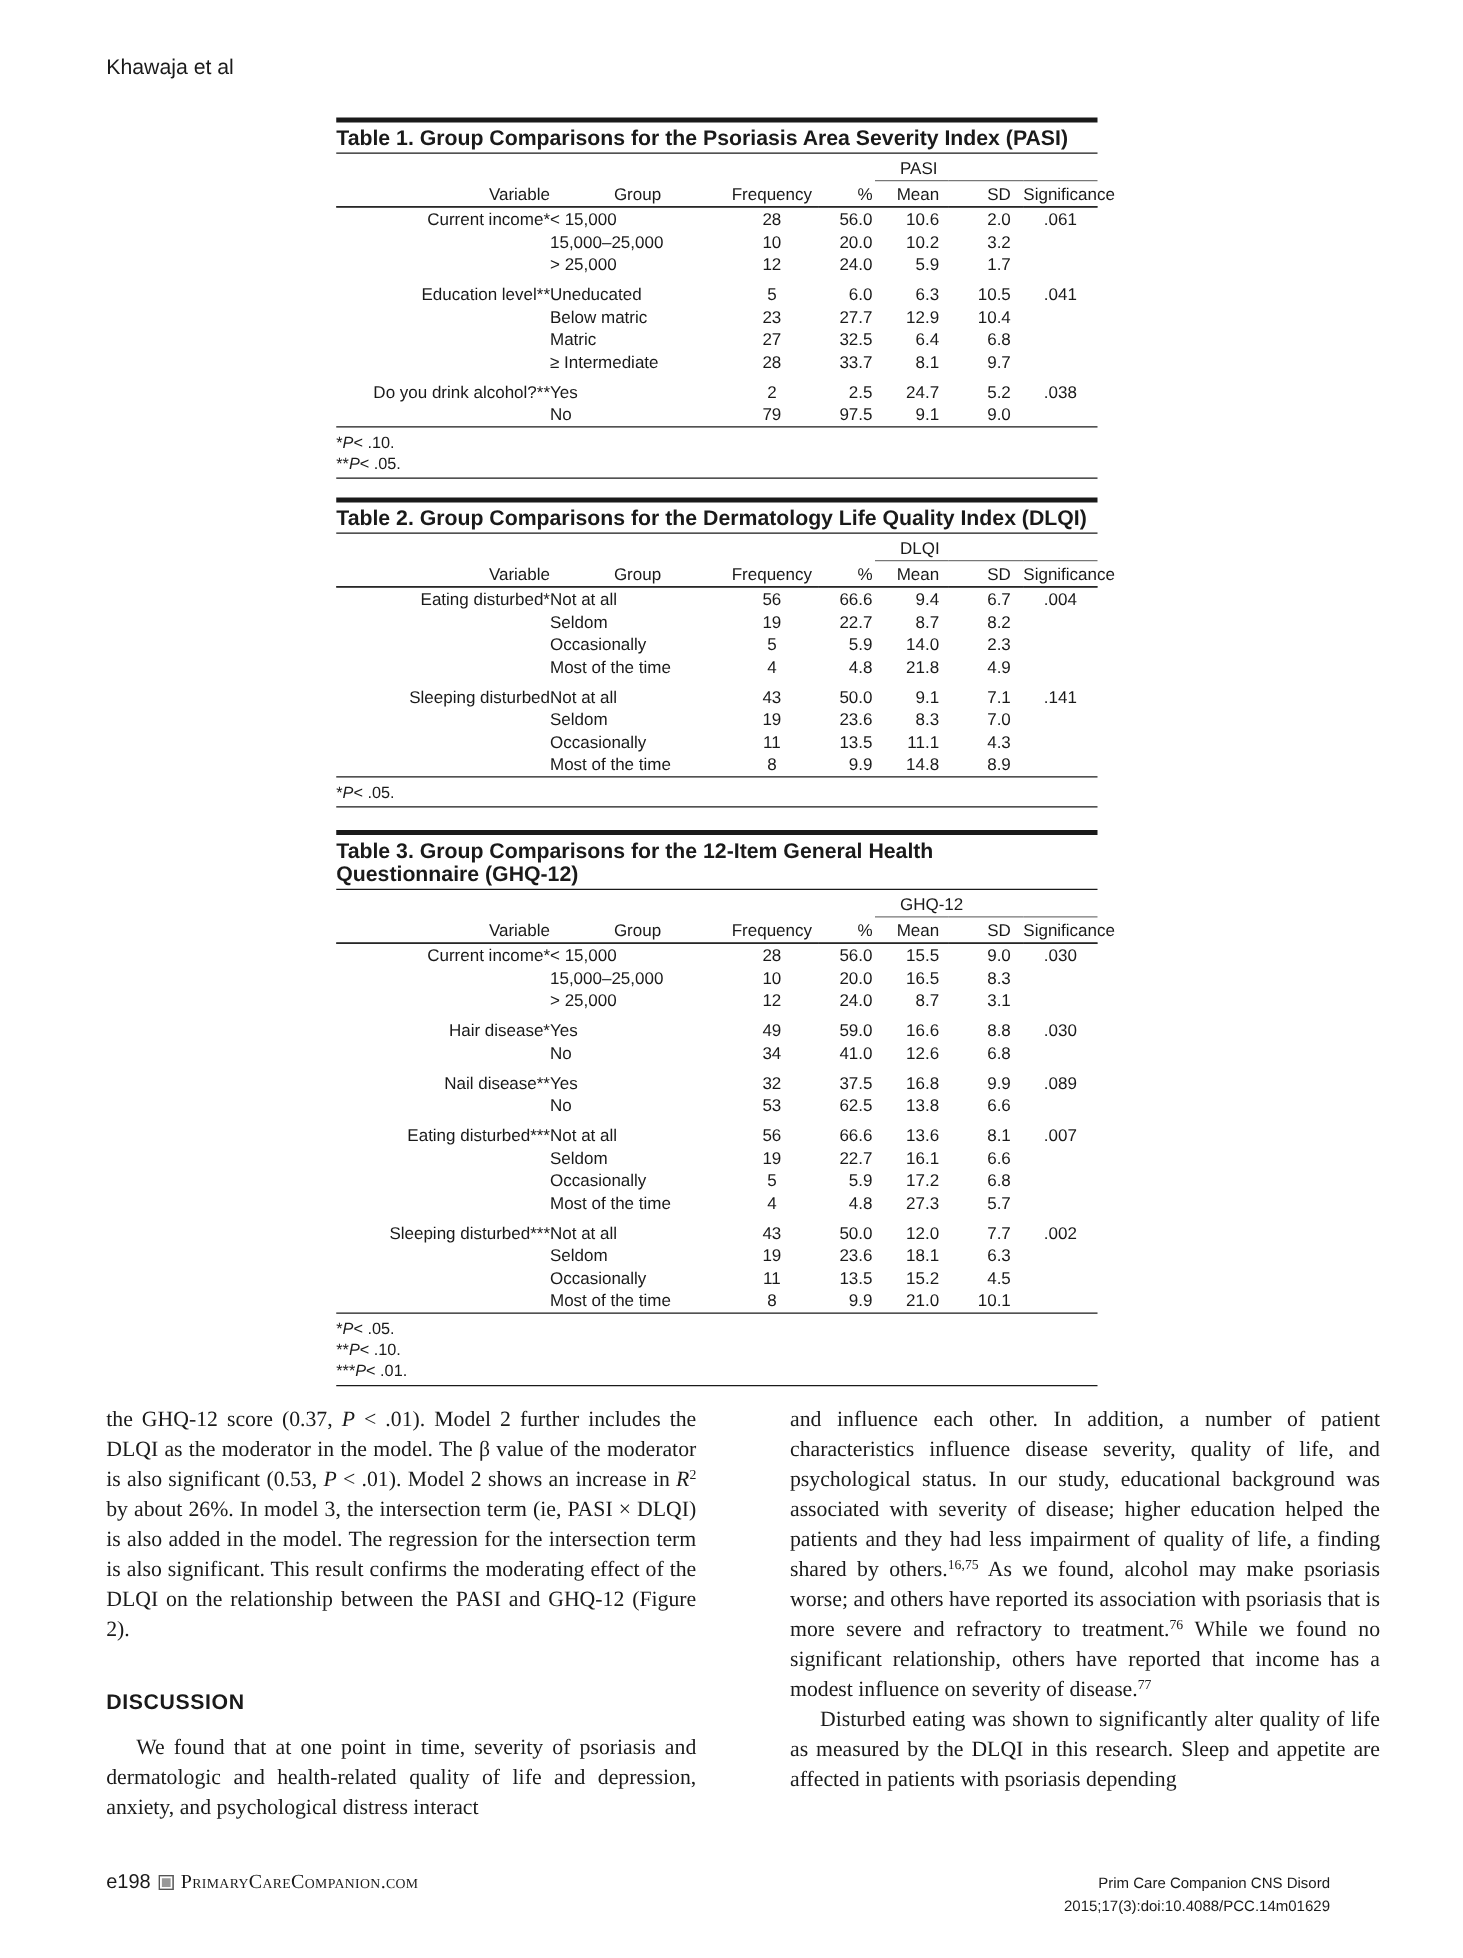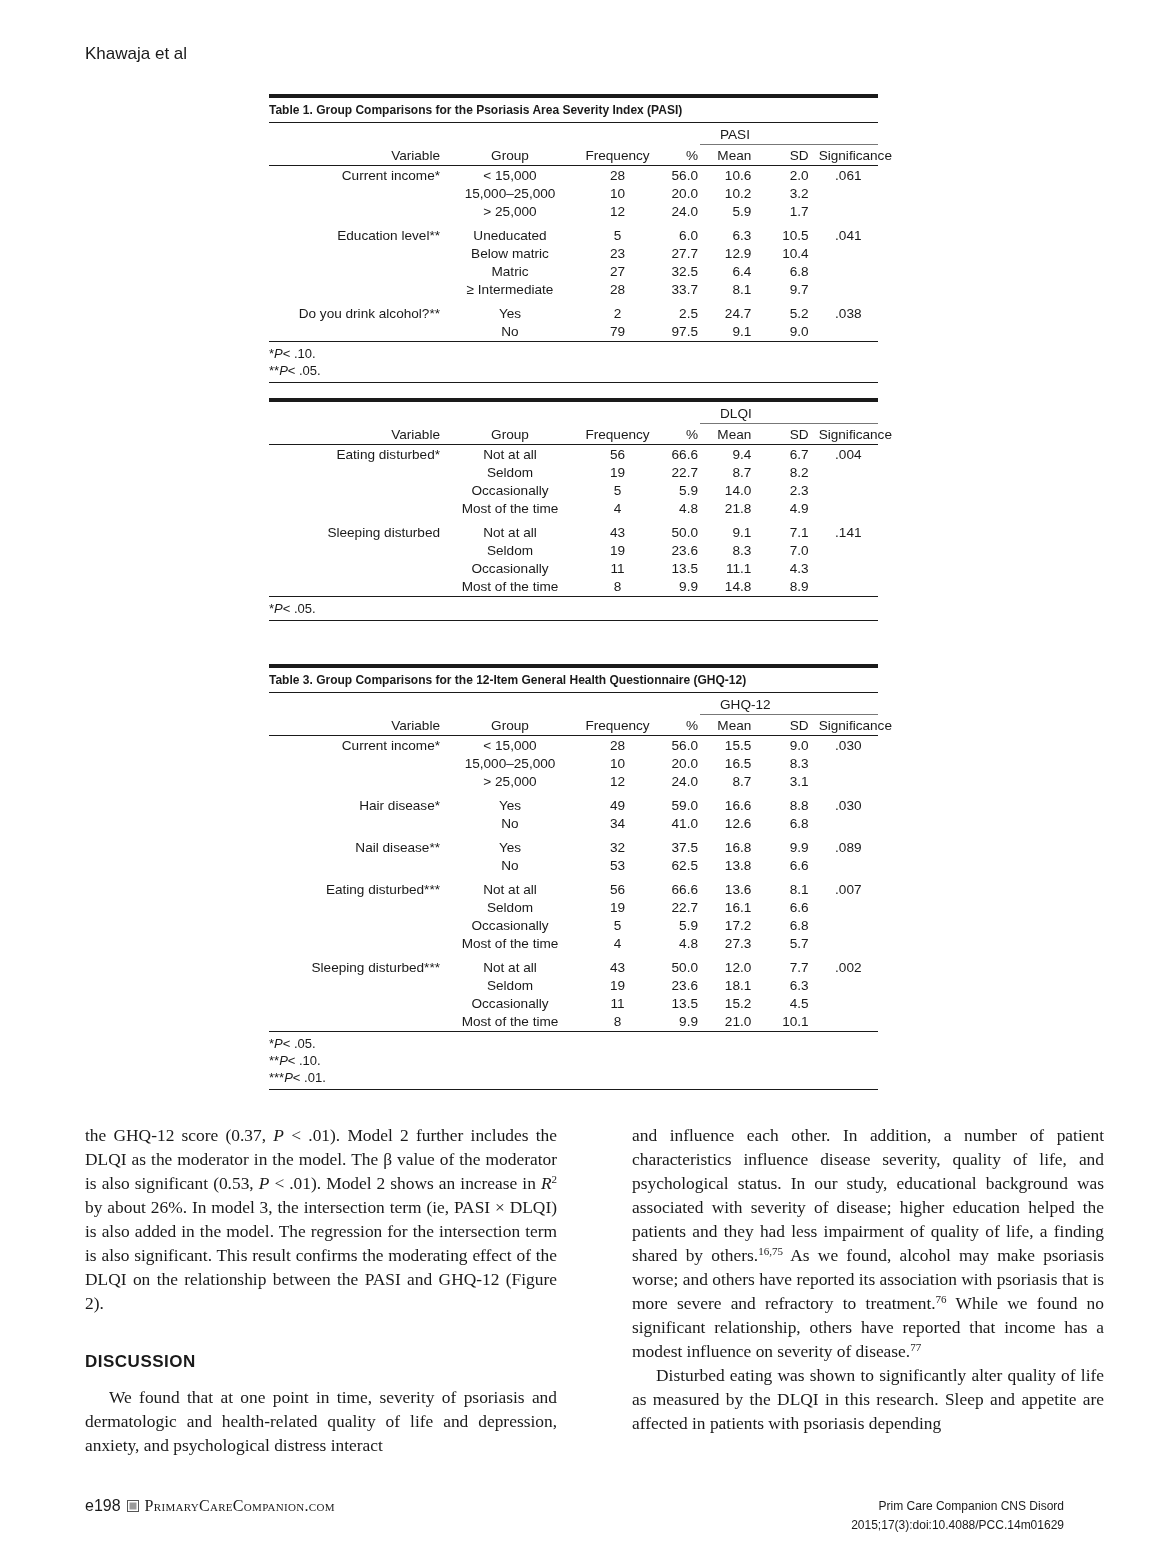--- a/index.html
+++ b/index.html
@@ -4,25 +4,25 @@
 <style>
   html, body { margin: 0; padding: 0; background: #ffffff; }
   body { width: 1170px; height: 1566px; position: relative; color: #1a1a1a; overflow: hidden; }
   .sans { font-family: "Liberation Sans", "DejaVu Sans", sans-serif; }
   .serif { font-family: "Liberation Serif", "DejaVu Serif", serif; }
 
   .running-head { position: absolute; left: 85px; top: 44px; font-size: 17px; }
 
   .tbl-block { position: absolute; left: 269px; width: 609px; font-size: 13.6px; }
   .tbl-block .topbar { height: 4px; background: #1a1a1a; }
-  .tbl-block .caption { font-weight: bold; font-size: 12px; line-height: 19px; padding: 3px 0 2px 0; border-bottom: 1px solid #1a1a1a; }
+  .tbl-block .caption { font-weight: bold; font-size: 17px; line-height: 19px; padding: 3px 0 2px 0; border-bottom: 1px solid #1a1a1a; }
   table { border-collapse: collapse; width: 100%; table-layout: fixed; }
   td, th { padding: 0; font-weight: normal; line-height: 18px; white-space: nowrap; }
   .c-var { width: 171px; text-align: right; }
-  .c-grp { width: 140px; text-align: center; }
+  .c-grp { width: 140px; text-align: left; }
   .c-frq { width: 75px; text-align: center; }
   .c-pct { width: 43px; text-align: right; padding-right: 2px; }
   .c-mean { width: 50px; text-align: right; padding-right: 8px; }
   .c-sd { width: 40px; text-align: right; padding-right: 10px; }
   .c-sig { text-align: center; }
   th.c-grp { text-align: center; }
   .span-row th { padding-top: 3px; }
   .span-row .span-label { text-align: left; border-bottom: 1.5px solid #777; padding-left: 20px; }
   .hdr-row th { border-bottom: 1px solid #1a1a1a; padding-top: 2px; }
   .grp-first td { padding-top: 6px; }
@@ -158,20 +158,21 @@
   <div class="body-end"></div>
   <div class="footnotes">
       <div><span>*</span><i>P</i><span>&lt; .10.</span></div>
       <div><span>**</span><i>P</i><span>&lt; .05.</span></div>
     </div>
   <div class="footnote-end"></div>
 </div>
 
 <div class="tbl-block sans" style="top:398px;">
   <div class="topbar"></div>
+  <div class="caption">Table 2. Group Comparisons for the Dermatology Life Quality Index (DLQI)</div>
   <table>
     <thead>
       <tr class="span-row">
         <th class="c-var"></th>
           <th class="c-grp"></th>
           <th class="c-frq"></th>
           <th class="c-pct"></th>
         <th colspan="3" class="span-label">DLQI</th>
       </tr>
       <tr class="hdr-row">

